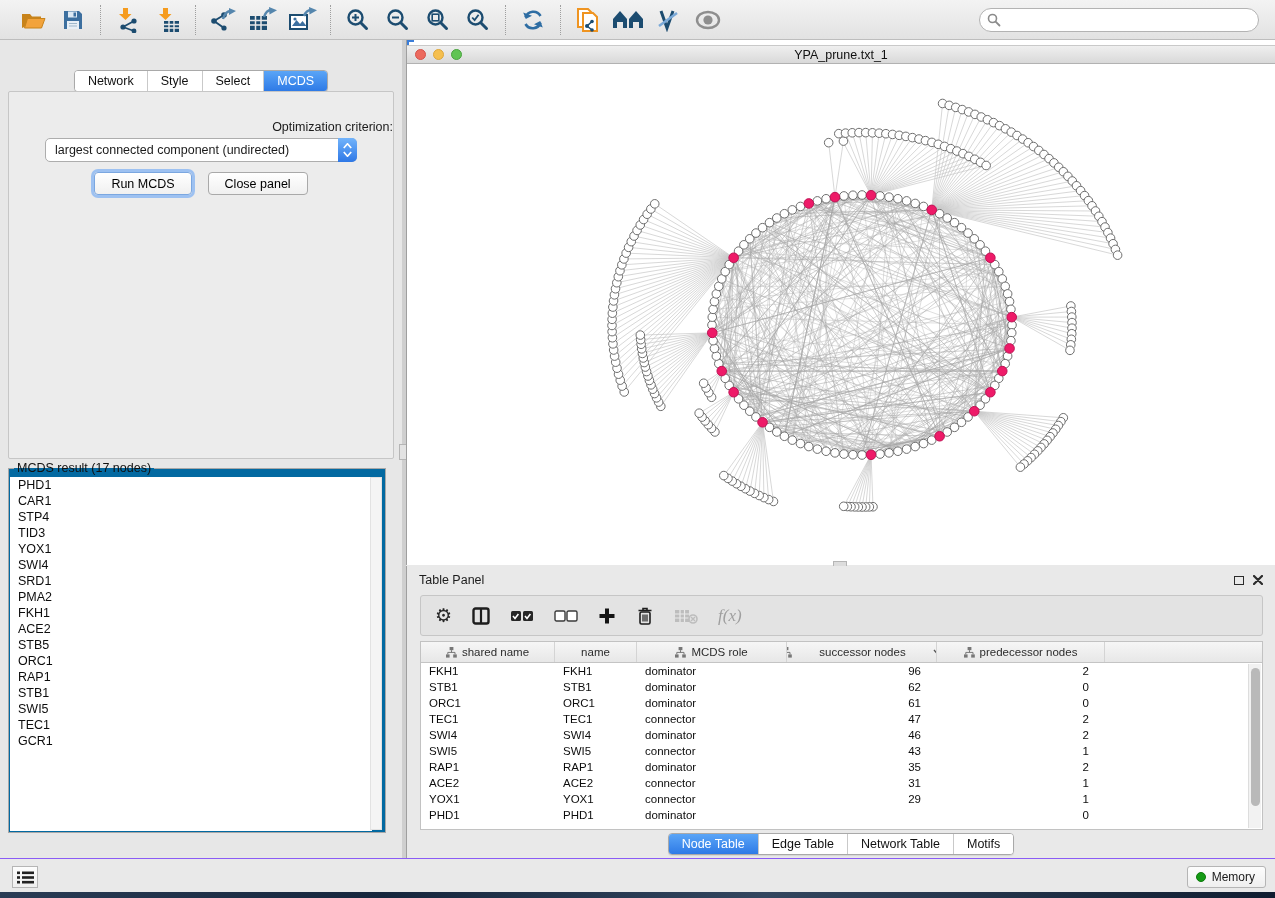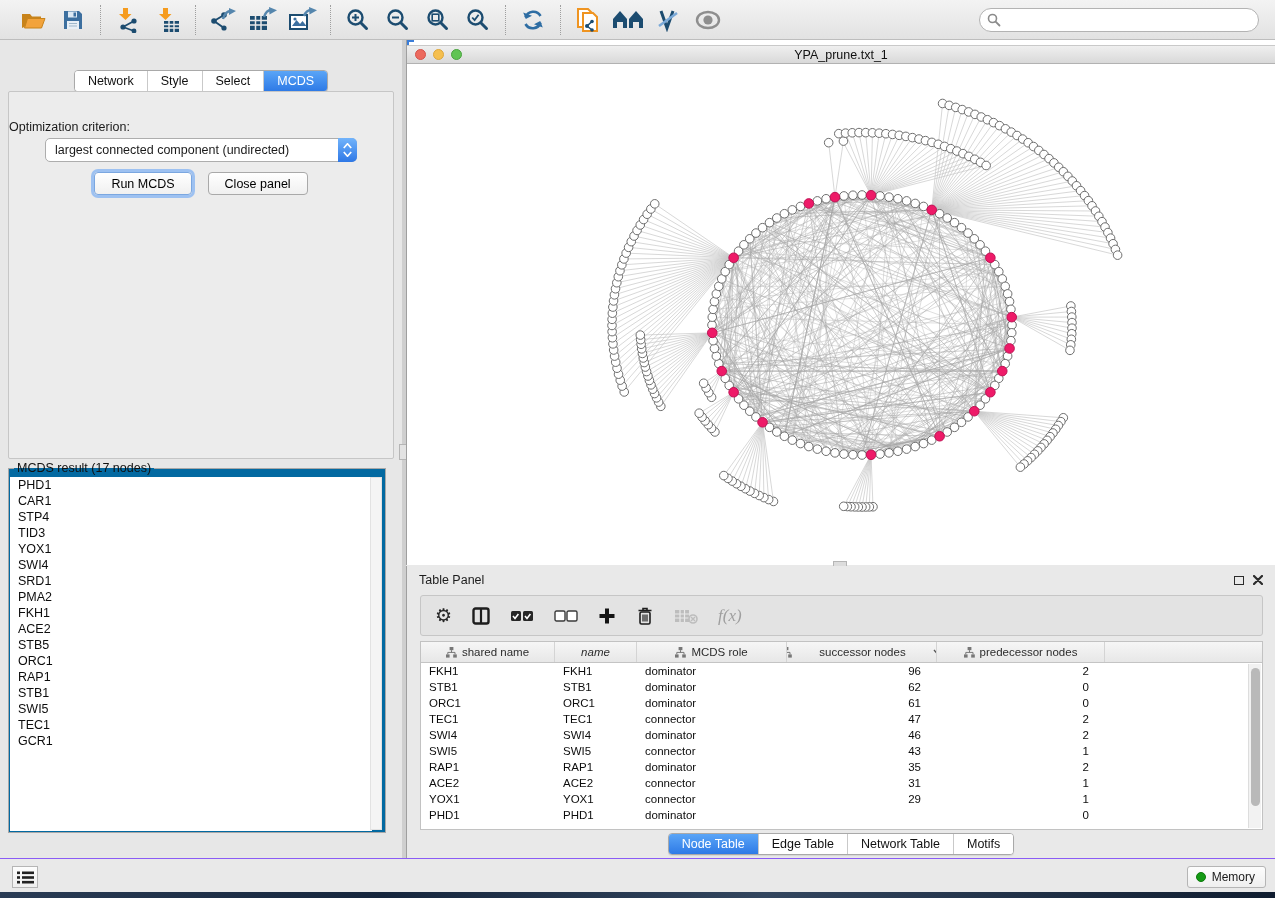--- a/index.html
+++ b/index.html
@@ -25,21 +25,21 @@
   .panel-title { font-size:12.5px; color:#1c1c1c; }
   .win-btns { margin-left:auto; display:flex; align-items:center; gap:9px; }
   .float-ic { width:10px; height:9px; border:1.5px solid #2b2b2b; display:inline-block; }
   .cp-tabs-row { position:absolute; left:0; top:30px; width:100%; text-align:center; }
   .seg { display:inline-flex; border:1px solid #a9a9a9; border-radius:4px; background:#fff; overflow:hidden; box-shadow:0 1px 1px rgba(0,0,0,.08); }
   .seg-tab { padding:3px 13px; font-size:12.5px; background:#fff; border-left:1px solid #c9c9c9; color:#111; }
   .seg-tab:first-child { border-left:none; }
   .seg-tab.active { background:linear-gradient(#5aa5f7,#2e7ae6); color:#fff; }
   .cp-box { position:absolute; left:8px; top:51px; width:386px; height:368px; background:#ececec;
     border:1px solid #c6c6c6; border-radius:2px; }
-  .opt-label { position:absolute; left:0; top:28px; width:100%; text-align:left; font-size:12.5px; }
+  .opt-label { position:absolute; left:0; top:28px; width:100%; text-align:right; font-size:12.5px; }
   .opt-select { position:absolute; left:36px; top:46px; width:312px; height:24px; background:#fff;
     border:1px solid #adadad; border-radius:5px; display:flex; align-items:center; }
   .opt-select .sel-text { flex:1; padding-left:9px; font-size:12.5px; white-space:nowrap; overflow:hidden; }
   .sel-stepper { width:19px; height:24px; margin:-1px -1px -1px 0; border-radius:0 5px 5px 0;
     background:linear-gradient(#72b4fb,#2e78e6); display:flex; flex-direction:column; align-items:center; justify-content:center; gap:2px; }
   .btn-row { position:absolute; left:0; top:80px; width:100%; display:flex; justify-content:center; gap:16px;align-items:flex-end; }
   .mac-btn { height:23px; padding:0 16px; background:linear-gradient(#ffffff,#f0f0f0); border:1px solid #a9a9a9;
     border-radius:4px; font-size:12.5px; font-family:"Liberation Sans",sans-serif; }
   .mac-btn.focus { box-shadow:0 0 0 3px rgba(105,165,245,.6); border-color:#7ba7e0; }
   fieldset.mcds { position:absolute; left:8px; top:421px; width:378px; height:372px;
@@ -1266,21 +1266,21 @@
             <span>
               <svg width="11" height="11" viewBox="0 0 11 11">
                 <rect x="3.6" y="0" width="3.8" height="3.2" fill="#777"></rect>
                 <rect x="0" y="7.4" width="3.6" height="3.2" fill="#777"></rect>
                 <rect x="7.2" y="7.4" width="3.6" height="3.2" fill="#777"></rect>
                 <path d="M5.5 3.2 V5.4 M1.8 7.4 V5.4 H9 V7.4" fill="none" stroke="#777" stroke-width="1"></path>
               </svg>
             </span>
             <span>shared name</span>
           </div>
-          <div class="t-hcell" style="width: 82px; font-style: italic;">
+          <div class="t-hcell" style="width: 82px;">
             <span>name</span>
           </div>
           <div class="t-hcell" style="width: 150px;">
             <span>
               <svg width="11" height="11" viewBox="0 0 11 11">
                 <rect x="3.6" y="0" width="3.8" height="3.2" fill="#777"></rect>
                 <rect x="0" y="7.4" width="3.6" height="3.2" fill="#777"></rect>
                 <rect x="7.2" y="7.4" width="3.6" height="3.2" fill="#777"></rect>
                 <path d="M5.5 3.2 V5.4 M1.8 7.4 V5.4 H9 V7.4" fill="none" stroke="#777" stroke-width="1"></path>
               </svg>

